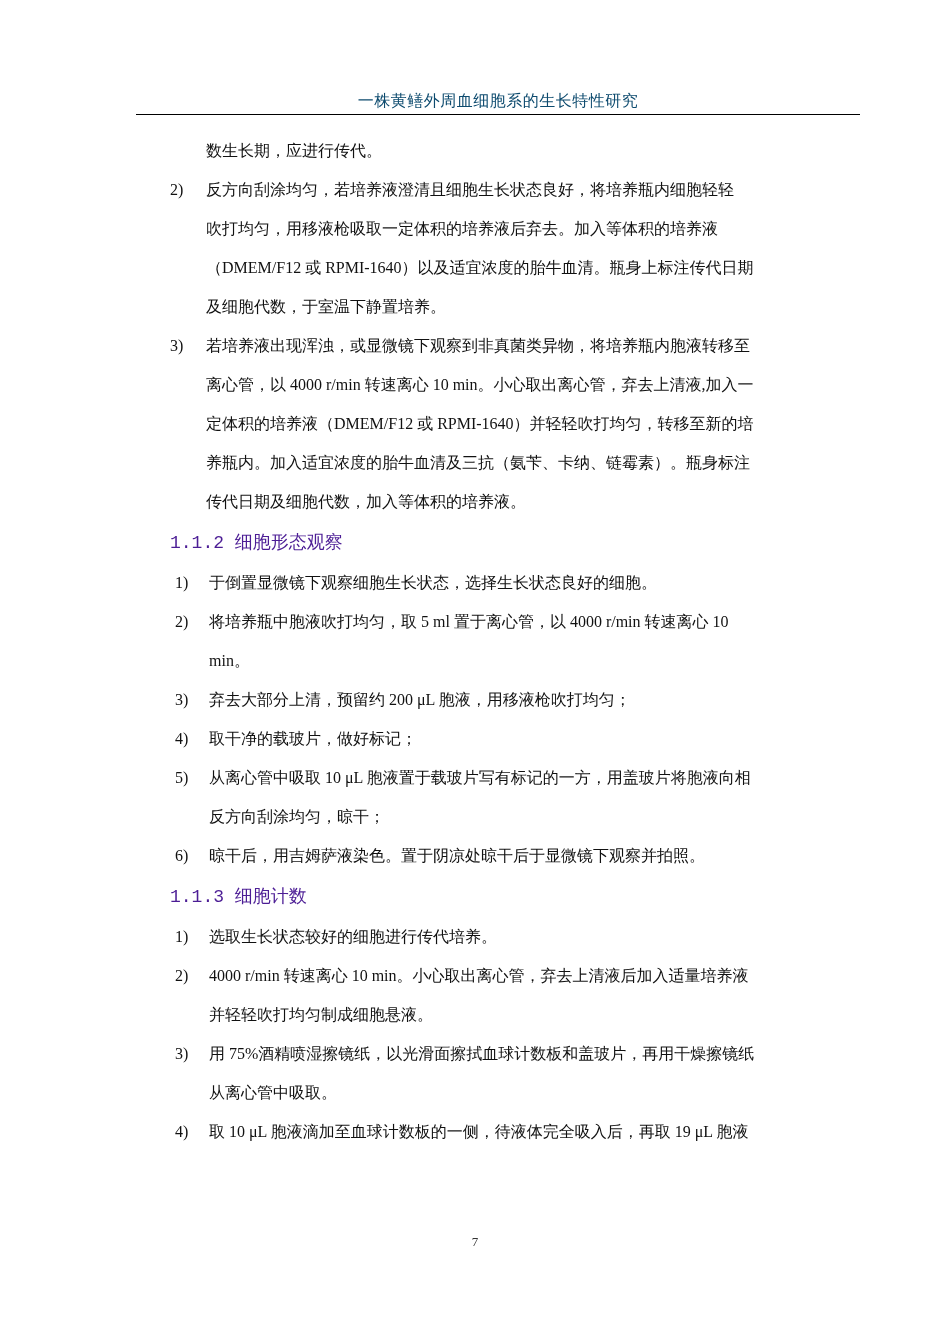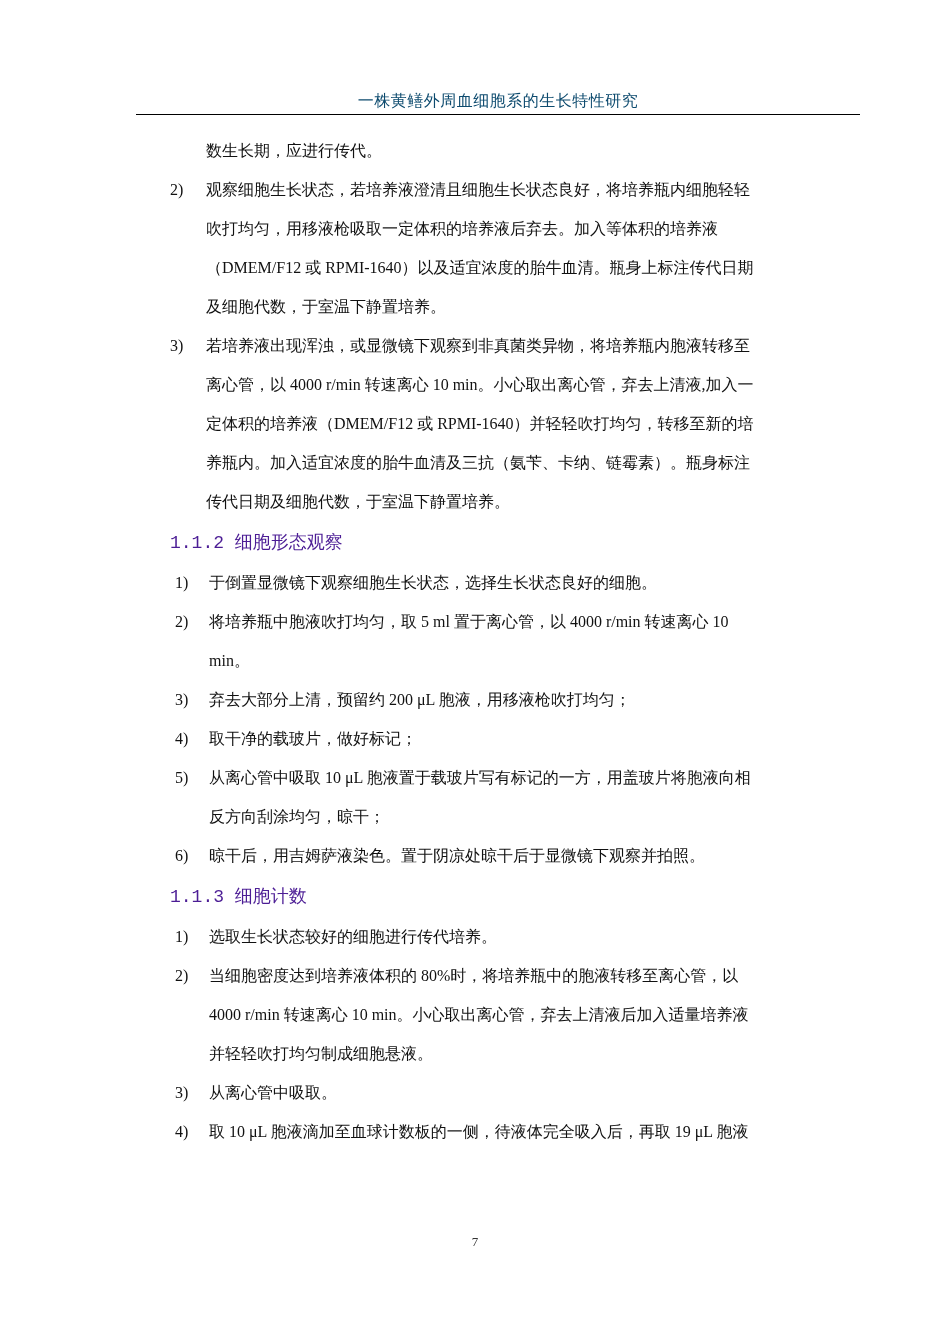--- a/index.html
+++ b/index.html
@@ -95,33 +95,33 @@
 </div>
 
 <div class="content">
 
   <div class="para continuation">
     <span>数生长期，应进行传代。</span>
   </div>
 
   <div class="list-item">
     <span class="num">2)</span>
-    <div>观察细胞生长状态，若培养液澄清且细胞生长状态良好，将培养瓶内细胞轻轻</div>
+    <div>反方向刮涂均匀，若培养液澄清且细胞生长状态良好，将培养瓶内细胞轻轻</div>
     <div>吹打均匀，用移液枪吸取一定体积的培养液后弃去。加入等体积的培养液</div>
     <div>（DMEM/F12 或  RPMI-1640）以及适宜浓度的胎牛血清。瓶身上标注传代日期</div>
     <div>及细胞代数，于室温下静置培养。</div>
   </div>
 
   <div class="list-item">
     <span class="num">3)</span>
     <div>若培养液出现浑浊，或显微镜下观察到非真菌类异物，将培养瓶内胞液转移至</div>
     <div>离心管，以 4000 r/min 转速离心 10 min。小心取出离心管，弃去上清液,加入一</div>
     <div>定体积的培养液（DMEM/F12 或  RPMI-1640）并轻轻吹打均匀，转移至新的培</div>
     <div>养瓶内。加入适宜浓度的胎牛血清及三抗（氨苄、卡纳、链霉素）。瓶身标注</div>
-    <div>传代日期及细胞代数，于室温下静置培养。</div>
+    <div>传代日期及细胞代数，加入等体积的培养液。</div>
   </div>
 
   <div class="section-heading">1.1.2 细胞形态观察</div>
 
   <div class="list-item list-b">
     <span class="num">1)</span>
     <div>于倒置显微镜下观察细胞生长状态，选择生长状态良好的细胞。</div>
   </div>
   <div class="list-item list-b">
     <span class="num">2)</span>
@@ -147,26 +147,26 @@
   </div>
 
   <div class="section-heading">1.1.3 细胞计数</div>
 
   <div class="list-item list-b">
     <span class="num">1)</span>
     <div>选取生长状态较好的细胞进行传代培养。</div>
   </div>
   <div class="list-item list-b">
     <span class="num">2)</span>
-    <div>当细胞密度达到培养液体积的 80%时，将培养瓶中的胞液转移至离心管，以</div>
     <div>4000 r/min 转速离心 10 min。小心取出离心管，弃去上清液后加入适量培养液</div>
     <div>并轻轻吹打均匀制成细胞悬液。</div>
   </div>
   <div class="list-item list-b">
     <span class="num">3)</span>
+    <div>用 75%酒精喷湿擦镜纸，以光滑面擦拭血球计数板和盖玻片，再用干燥擦镜纸</div>
     <div>从离心管中吸取。</div>
   </div>
   <div class="list-item list-b">
     <span class="num">4)</span>
     <div>取 10 μL 胞液滴加至血球计数板的一侧，待液体完全吸入后，再取 19 μL 胞液</div>
   </div>
 
 </div>
 
 <div class="page-number">7</div>

